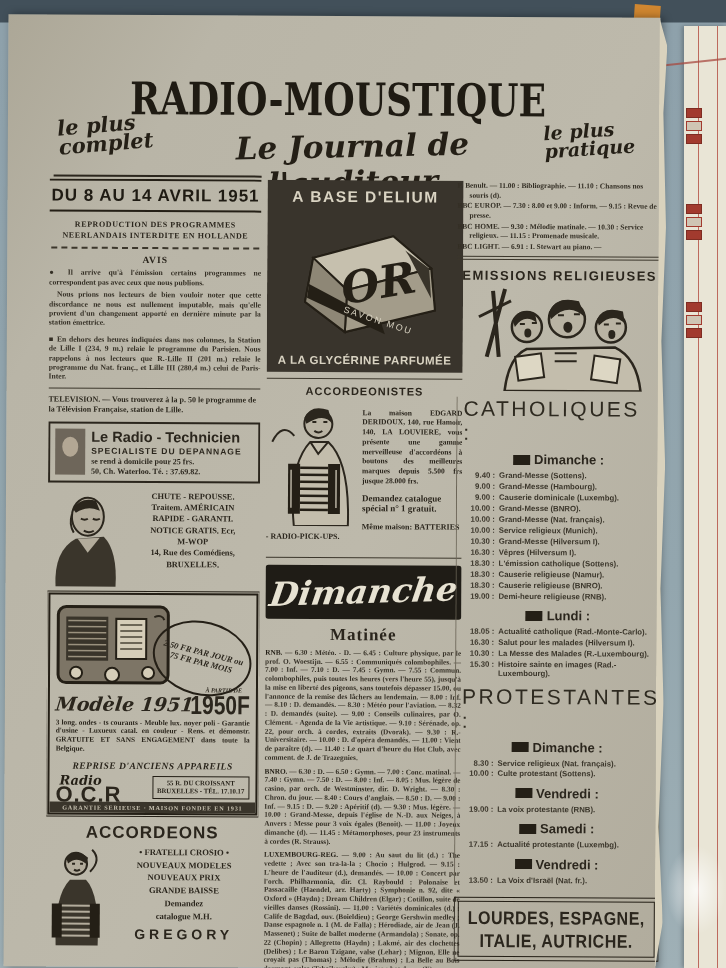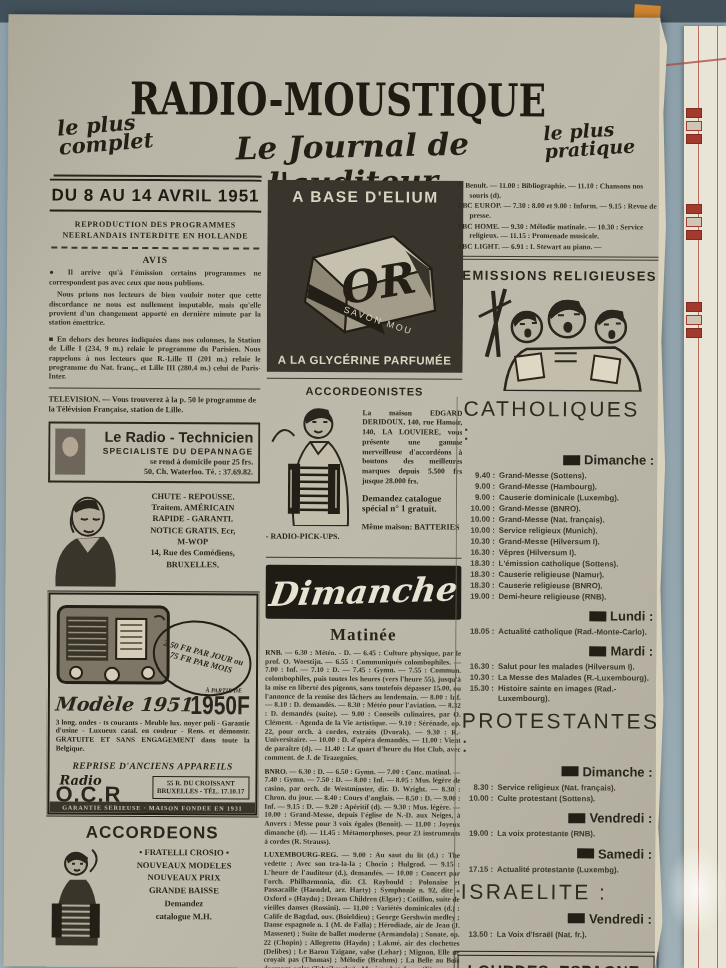--- a/index.html
+++ b/index.html
@@ -48,21 +48,21 @@
   .date-banner{border-top:2.5px solid #241f16;border-bottom:2.5px solid #241f16;padding:5px 0 4px;
         text-align:center;font-family:"Liberation Sans",sans-serif;font-weight:bold;font-size:17px;letter-spacing:1px;color:#1f1b13}
   .notice{margin:7px 2px 4px;text-align:center;font-size:8px;font-weight:bold;letter-spacing:.6px;line-height:1.4}
   .avis-t{text-align:center;font-weight:bold;font-size:9.5px;margin:6px 0 3px;letter-spacing:1px}
   .bodytxt{font-size:7.6px;font-weight:bold;line-height:1.24;text-align:justify;margin:0 0 3px;color:#342f25}
   .bodytxt.ind{text-indent:8px}
   .tv{font-size:8px;font-weight:bold;line-height:1.3;margin:6px 0;color:#2e2a20}
   .techbox{border:2px solid #2b261d;padding:5px 5px;display:flex;gap:6px;align-items:center;margin:4px 0 8px}
   .tech-photo{width:30px;height:46px;background:#6e665a;flex:none;position:relative;overflow:hidden}
   .tech-photo i{position:absolute;left:7px;top:8px;width:16px;height:20px;border-radius:50%;background:#b3a794;display:block}
-  .tech-main{flex:1;text-align:right}
+  .tech-main{flex:1;text-align:left}
   .tech-t{font-family:"Liberation Sans",sans-serif;font-weight:bold;font-size:14.5px;white-space:nowrap}
   .tech-s{font-family:"Liberation Sans",sans-serif;font-weight:bold;font-size:8.5px;letter-spacing:1px;margin-top:1px}
   .tech-l{font-size:8px;font-weight:bold;margin-top:1px}
   .cheveux{display:flex;gap:4px;margin:4px 0 6px}
   .cheveux-txt{flex:1;text-align:center}
   .cheveux-t{font-family:"Liberation Sans",sans-serif;font-weight:bold;font-size:20px;letter-spacing:1px;margin-bottom:2px}
   .cheveux-l{font-size:8.4px;font-weight:bold;line-height:1.35}
   .ocr{border:2px solid #241f16;outline:1px solid #241f16;outline-offset:1px;margin:6px 1px 8px;position:relative;height:218px;overflow:hidden}
   .bubble{position:absolute;right:4px;top:26px;width:88px;height:62px;border:2px solid #241f16;border-radius:50%;
         transform:rotate(14deg);display:flex;align-items:center;justify-content:center;text-align:center;
@@ -96,21 +96,21 @@
   .daybanner span{color:#e7e2d2;font-family:"DejaVu Serif",serif;font-style:italic;font-weight:bold;font-size:33px;transform:skewX(-10deg) rotate(-2deg)}
   .matinee{text-align:center;font-weight:bold;font-size:17px;letter-spacing:1px;margin:6px 0 4px}
   .prog{font-size:7.3px;line-height:1.2;text-align:justify;margin:0 0 5px;color:#373228;font-weight:bold}
   .prog b{color:#241f16}
 
   
   .rl{font-size:7.4px;font-weight:bold;line-height:1.3;margin:0 0 1px;padding-left:12px;text-indent:-12px;color:#342f25}
   .rel-title{text-align:center;font-family:"Liberation Sans",sans-serif;font-weight:bold;font-size:13px;letter-spacing:1.5px;margin:8px 0 4px}
   .relbox{border-left:1px solid #6b6557;border-right:1px solid #55503f;padding:0 6px;margin-top:2px}
   .big-h{font-family:"Liberation Sans",sans-serif;font-size:21px;letter-spacing:2.5px;margin:6px 0 2px;color:#2e2a20}
-  .dayhead{display:flex;align-items:center;justify-content:flex-end;gap:4px;margin:7px 0 4px;
+  .dayhead{display:flex;align-items:center;justify-content:center;gap:4px;margin:7px 0 4px;
         font-family:"Liberation Sans",sans-serif;font-weight:bold;font-size:13px}
   .sq{width:17px;height:10px;background:#241f16;display:inline-block}
   .srow{display:flex;font-family:"Liberation Sans",sans-serif;font-weight:bold;font-size:7.8px;line-height:1.2;margin:1.6px 0;color:#3b362b}
   .srow .t{width:32px;text-align:right;margin-right:4px;flex:none}
   .srow .l{flex:1}
   .lourdes{border:1.5px solid #241f16;outline:1px solid #241f16;outline-offset:-5px;margin:12px 0 0;padding:12px 4px 10px;text-align:center}
   .lourdes-t{font-family:"Liberation Sans",sans-serif;font-weight:bold;font-size:16px;letter-spacing:.5px;transform:scaleY(1.15);line-height:1.25}
   svg .ink{stroke:#2b261d;fill:none;stroke-width:2}
 </style>
 </head>
@@ -243,20 +243,21 @@
       <div class="acc-lines">
         <div>
 
         <div>• FRATELLI CROSIO •</div>
             <div>NOUVEAUX MODELES</div>
             <div>NOUVEAUX PRIX</div>
             <div>GRANDE BAISSE</div>
             <div>Demandez</div>
             <div>catalogue M.H.</div>
           </div>
+        <div class="acc-greg">GREGORY</div>
       </div>
     </div>
   </div>
 
   <div class="col col-center">
     <div class="orad">
       <div class="orad-top">A BASE D'ELIUM</div>
       <svg width="160" height="132" viewBox="0 0 160 132">
         <polygon points="28,52 108,30 146,62 150,104 60,126 20,96" fill="#b6b0a0" stroke="#241f16" stroke-width="2"></polygon>
         <polygon points="28,52 108,30 146,62 62,84" fill="#c6c0ae" stroke="#241f16" stroke-width="2"></polygon>
@@ -403,24 +404,20 @@
           <span>Lundi :</span>
         </div>
       <div>
 
       <div class="srow">
             <span class="t">18.05 :</span>
             <span class="l">Actualité catholique (Rad.-Monte-Carlo).</span>
           </div>
         </div>
 
-      <div class="dayhead">
-          <span class="sq"></span>
-          <span>Mardi :</span>
-        </div>
       <div>
 
       <div class="srow">
             <span class="t">16.30 :</span>
             <span class="l">Salut pour les malades (Hilversum I).</span>
           </div>
         </div>
 
       <div>
 
@@ -469,21 +466,20 @@
           <span>Samedi :</span>
         </div>
       <div>
 
       <div class="srow">
             <span class="t">17.15 :</span>
             <span class="l">Actualité protestante (Luxembg).</span>
           </div>
         </div>
 
-      <div class="big-h">ISRAELITE :</div>
 
       <div class="dayhead">
           <span class="sq"></span>
           <span>Vendredi :</span>
         </div>
       <div>
 
       <div class="srow">
             <span class="t">13.50 :</span>
             <span class="l">La Voix d'Israël (Nat. fr.).</span>

